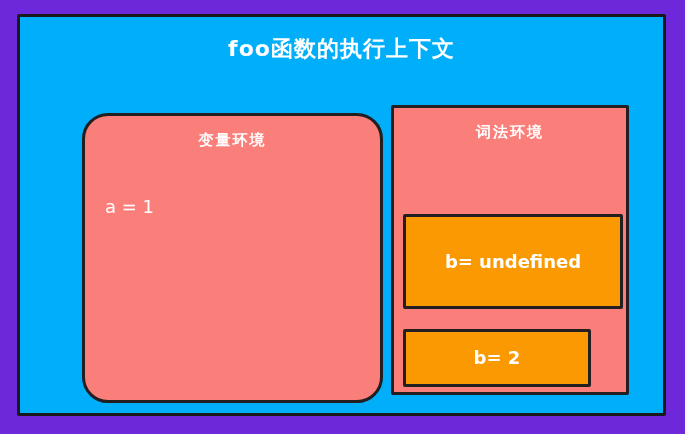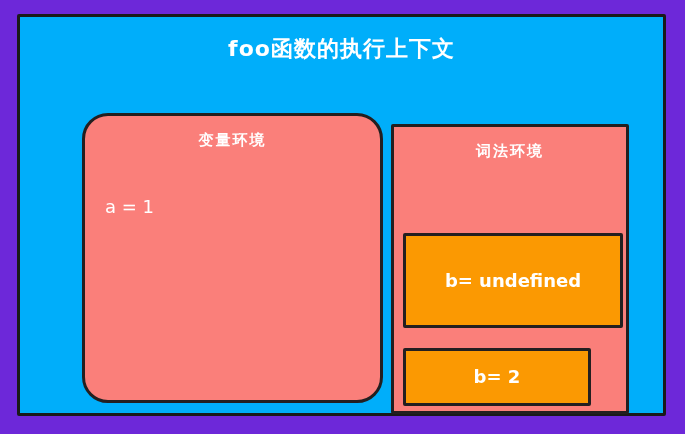--- a/index.html
+++ b/index.html
@@ -62,21 +62,21 @@
   .env-panel.variable-env {
     left: 62px;
     top: 96px;
     width: 301px;
     height: 290px;
     border-radius: 26px;
   }
 
   .env-panel.lexical-env {
     left: 371px;
-    top: 107px;
+    top: 88px;
     width: 238px;
     height: 290px;
     padding-left: 44px;
   }
 
   .env-title {
     position: absolute;
     left: 0;
     top: 14px;
     width: 100%;

